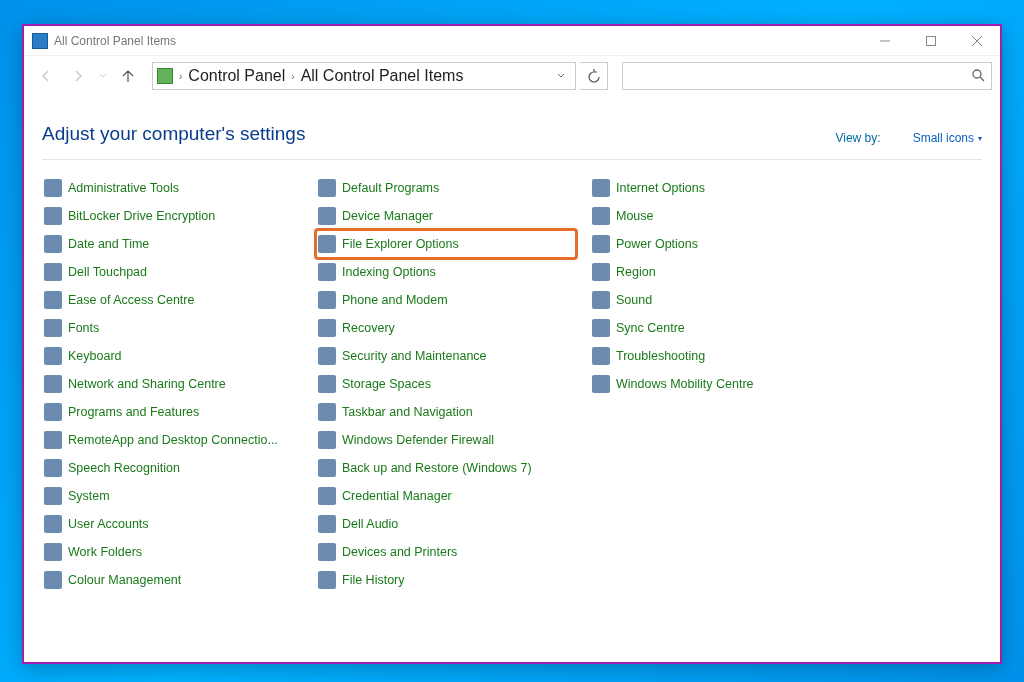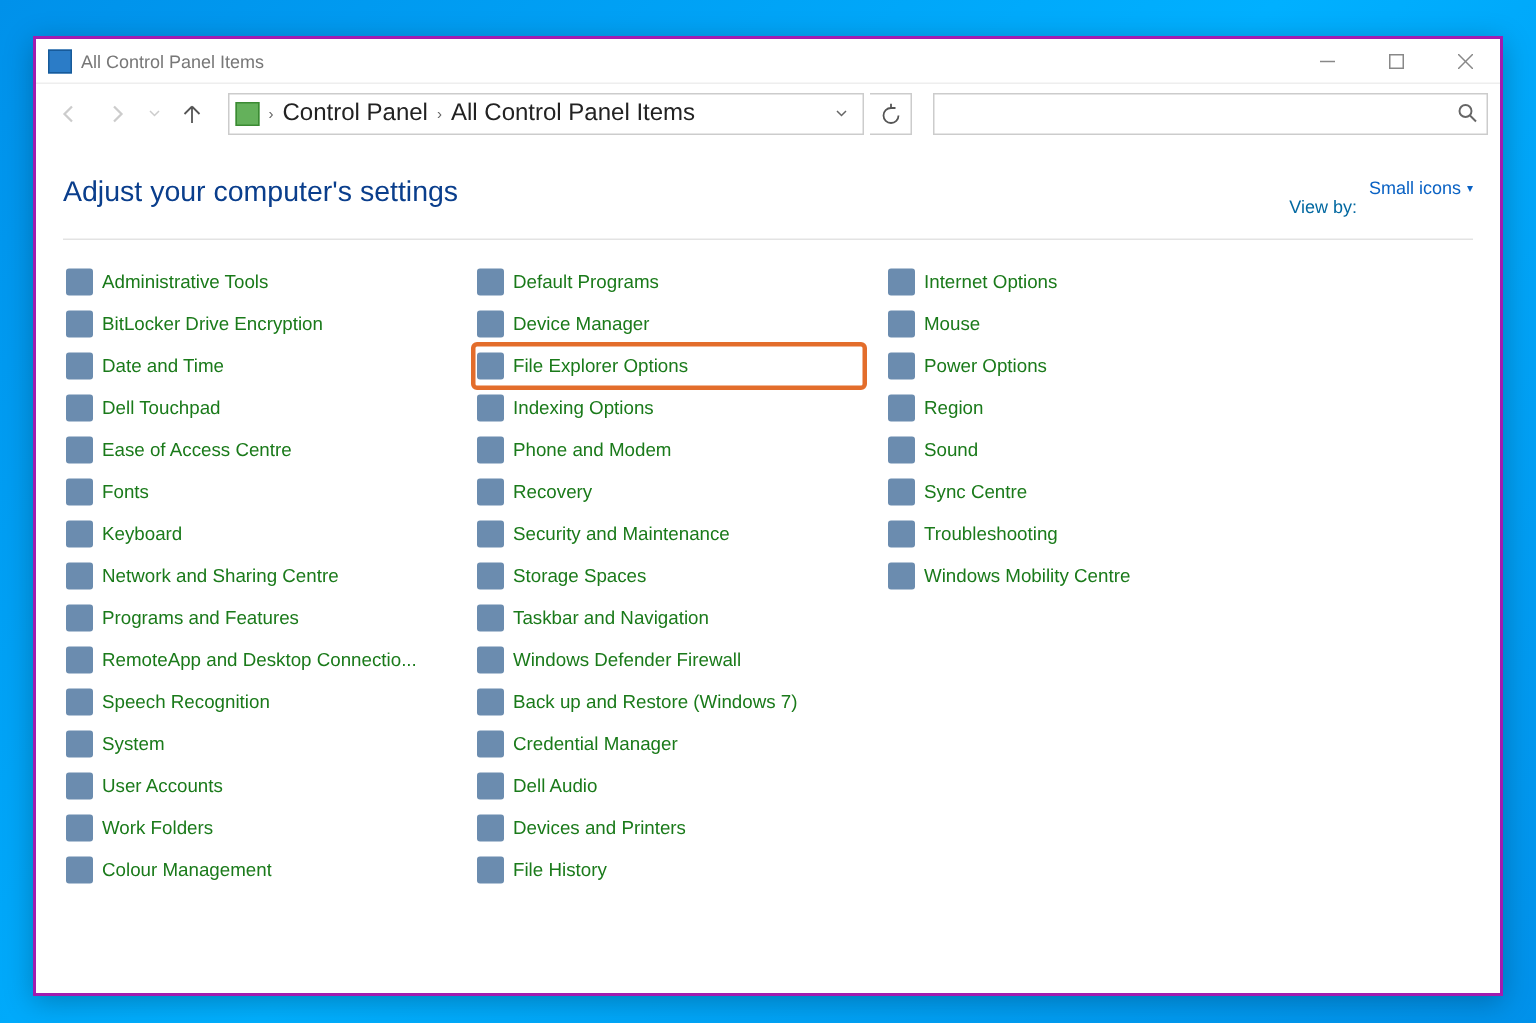--- a/index.html
+++ b/index.html
@@ -107,24 +107,25 @@
   }
   .search .spacer { flex:1; }
   
   .content {
     flex: 1;
     padding: 18px 18px 0 18px;
     overflow: hidden;
   }
   .header-row {
     display: flex;
-    align-items: flex-start;
+    align-items: flex-end;
     padding: 4px 0 14px 0;
     border-bottom: 1px solid #e3e3e3;
     margin-bottom: 14px;
+    gap: 24px;
   }
   .page-title {
     color: #0a3e8c;
     font-size: 19px;
     font-weight: 400;
   }
   .header-row .spacer { flex: 1; }
   .viewby-label { color: #0369a1; font-size: 12px; margin-right: 8px; margin-top: 13px; }
   .viewby-value { color: #0a62c4; font-size: 12px; display:flex; align-items:center; gap:4px; }
   .viewby-value .dd { font-size: 8px; }

